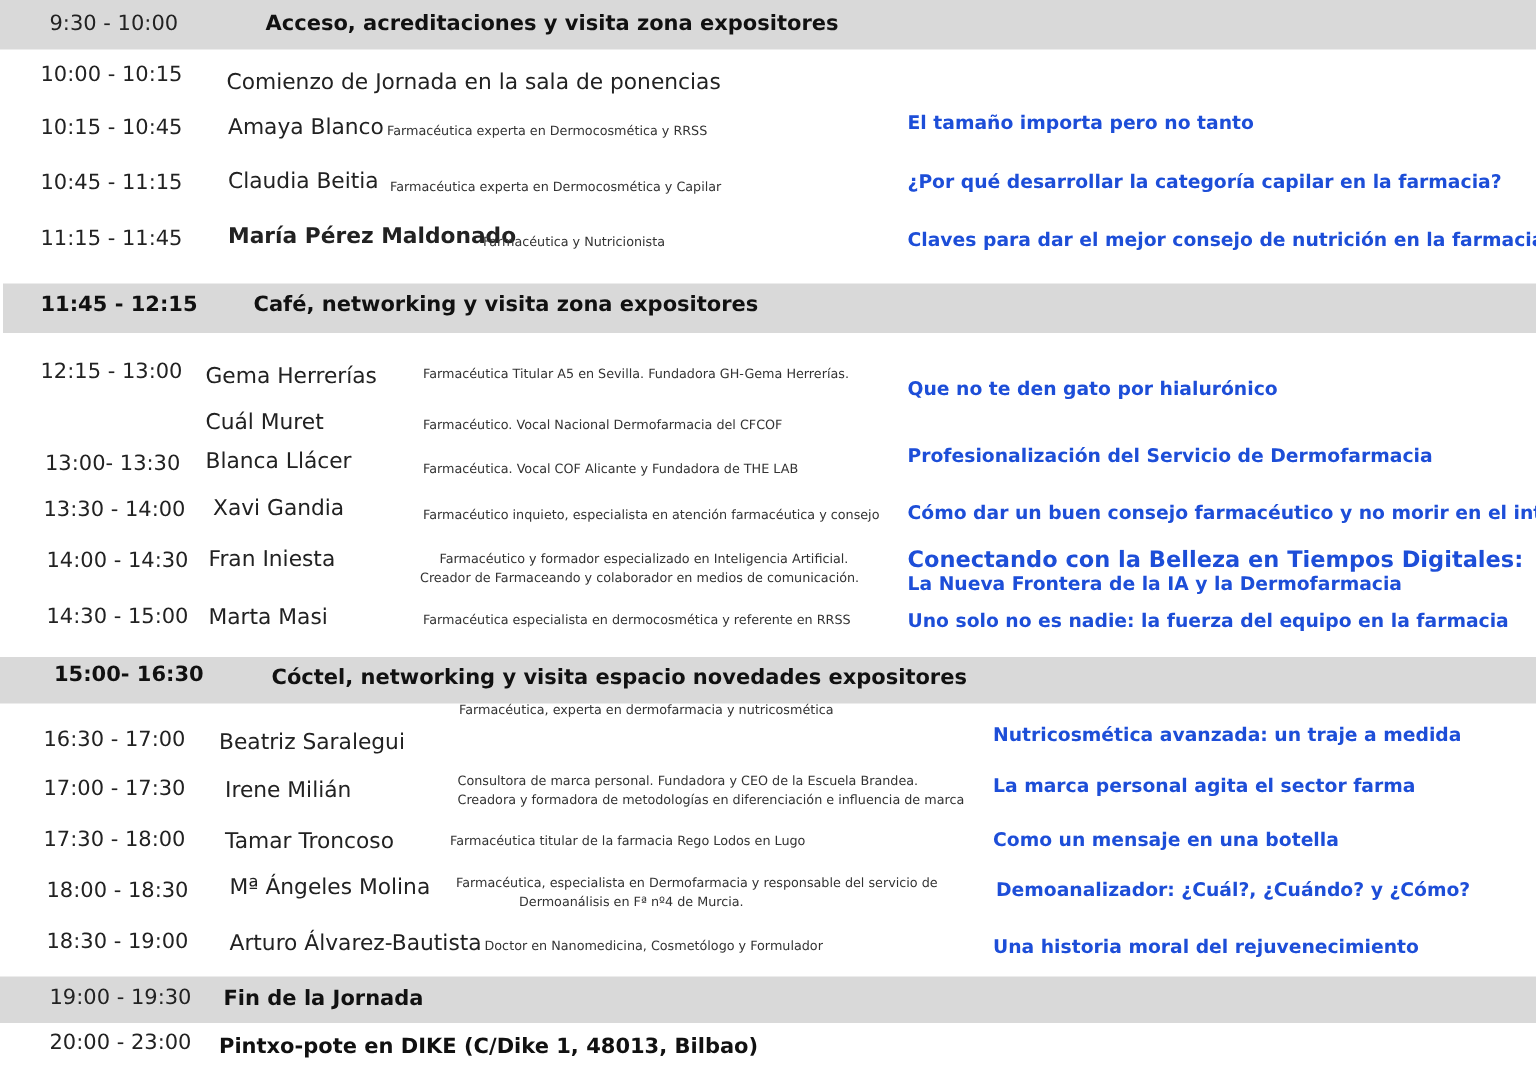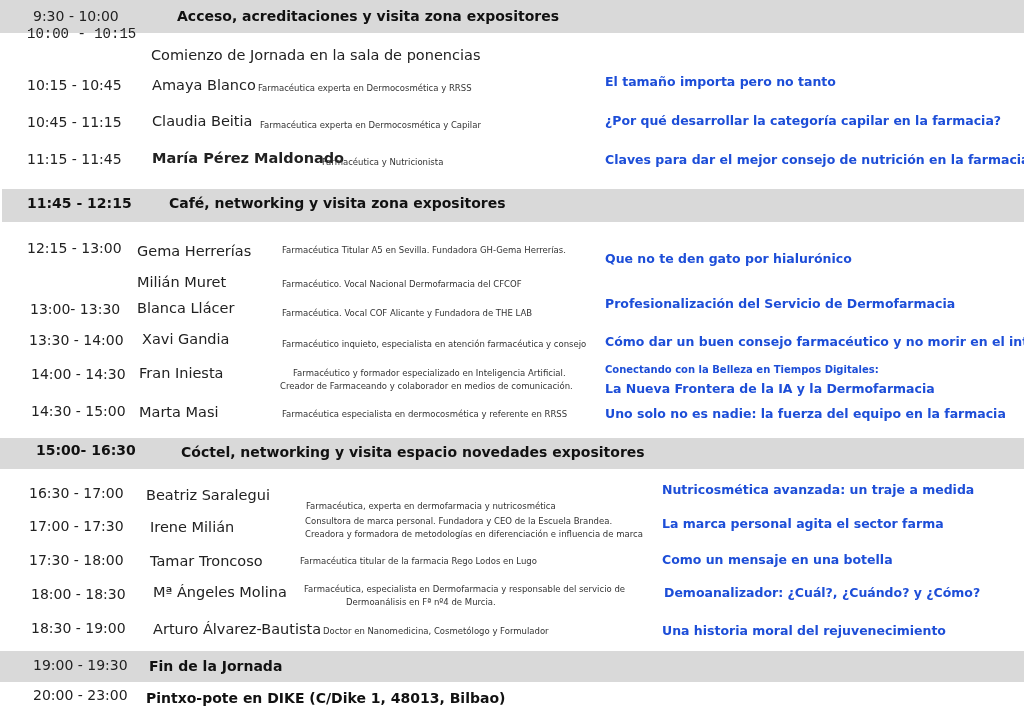--- a/index.html
+++ b/index.html
@@ -9,30 +9,30 @@
     color: #1a1a1a;
   }
   .band { position: absolute; left: 0; right: 0; background: #d9d9d9; }
   .abs { position: absolute; white-space: nowrap; }
   .time { font-size: 14px; color: #222; }
   .time.bold { font-weight: bold; color: #111; }
   .band-title { font-size: 14px; font-weight: bold; color: #111; }
   .name { font-size: 14.5px; color: #222; }
   .desc { font-size: 8.5px; color: #333; line-height: 13px; }
   .topic { font-size: 12.5px; font-weight: bold; color: #1d4ed8; }
-  .topic.small { font-size: 10px; }
+  .topic.small { font-size: 15px; }
 </style>
 </head>
 <body>
 
 <div class="band" style="top:0;height:33px;"></div>
 <span class="abs time" style="left:33px;top:8px;">9:30 - 10:00</span>
 <span class="abs band-title" style="left:177px;top:8px;">Acceso, acreditaciones y visita zona expositores</span>
 
-<span class="abs time" style="left:27px;top:26px;font-family:Liberation Mono, monospace;">10:00 - 10:15</span>
+<span class="abs time" style="left:27px;top:42px;">10:00 - 10:15</span>
 <span class="abs name" style="left:151px;top:47px;">Comienzo de Jornada en la sala de ponencias</span>
 
 <div>
   <span class="abs time" style="left:27px;top:77px;">10:15 - 10:45</span>
   <span class="abs name" style="left:152px;top:77px;">Amaya Blanco</span>
   <span class="abs desc" style="left:258px;top:82px;">Farmacéutica experta en Dermocosmética y RRSS</span>
   <span class="abs topic" style="left:605px;top:74px;">El tamaño importa pero no tanto</span>
 </div>
 <div>
   <span class="abs time" style="left:27px;top:114px;">10:45 - 11:15</span>
@@ -51,21 +51,21 @@
 <span class="abs time bold" style="left:27px;top:195px;">11:45 - 12:15</span>
 <span class="abs band-title" style="left:169px;top:195px;">Café, networking y visita zona expositores</span>
 
 <div>
   <span class="abs time" style="left:27px;top:240px;">12:15 - 13:00</span>
   <span class="abs name" style="left:137px;top:243px;">Gema Herrerías</span>
   <span class="abs desc" style="left:282px;top:244px;">Farmacéutica Titular A5 en Sevilla. Fundadora GH-Gema Herrerías.</span>
   <span class="abs topic" style="left:605px;top:251px;">Que no te den gato por hialurónico</span>
 </div>
 <div>
-  <span class="abs name" style="left:137px;top:274px;">Milián Muret</span>
+  <span class="abs name" style="left:137px;top:274px;">Cuál Muret</span>
   <span class="abs desc" style="left:282px;top:278px;">Farmacéutico. Vocal Nacional Dermofarmacia del CFCOF</span>
 </div>
 <div>
   <span class="abs time" style="left:30px;top:301px;">13:00- 13:30</span>
   <span class="abs name" style="left:137px;top:300px;">Blanca Llácer</span>
   <span class="abs desc" style="left:282px;top:307px;">Farmacéutica. Vocal COF Alicante y Fundadora de THE LAB</span>
   <span class="abs topic" style="left:605px;top:296px;">Profesionalización del Servicio de Dermofarmacia</span>
 </div>
 <div>
   <span class="abs time" style="left:29px;top:332px;">13:30 - 14:00</span>
@@ -88,21 +88,21 @@
   <span class="abs topic" style="left:605px;top:406px;">Uno solo no es nadie: la fuerza del equipo en la farmacia</span>
 </div>
 
 <div class="band" style="top:438px;height:31px;"></div>
 <span class="abs time bold" style="left:36px;top:442px;">15:00- 16:30</span>
 <span class="abs band-title" style="left:181px;top:444px;">Cóctel, networking y visita espacio novedades expositores</span>
 
 <div>
   <span class="abs time" style="left:29px;top:485px;">16:30 - 17:00</span>
   <span class="abs name" style="left:146px;top:487px;">Beatriz Saralegui</span>
-  <span class="abs desc" style="left:306px;top:500px;">Farmacéutica, experta en dermofarmacia y nutricosmética</span>
+  <span class="abs desc" style="left:306px;top:468px;">Farmacéutica, experta en dermofarmacia y nutricosmética</span>
   <span class="abs topic" style="left:662px;top:482px;">Nutricosmética avanzada: un traje a medida</span>
 </div>
 <div>
   <span class="abs time" style="left:29px;top:518px;">17:00 - 17:30</span>
   <span class="abs name" style="left:150px;top:519px;">Irene Milián</span>
   <span class="abs desc" style="left:305px;top:515px;">Consultora de marca personal. Fundadora y CEO de la Escuela Brandea.</span>
   <span class="abs desc" style="left:305px;top:528px;">Creadora y formadora de metodologías en diferenciación e influencia de marca</span>
   <span class="abs topic" style="left:662px;top:516px;">La marca personal agita el sector farma</span>
 </div>
 <div>

